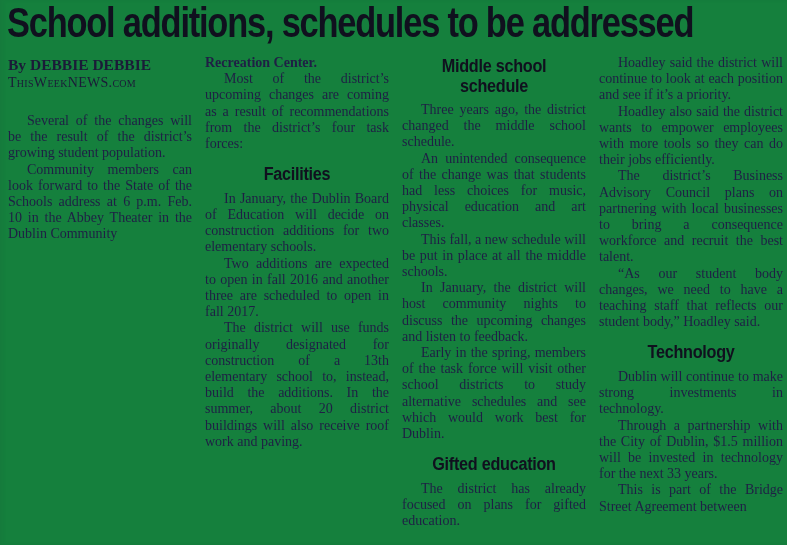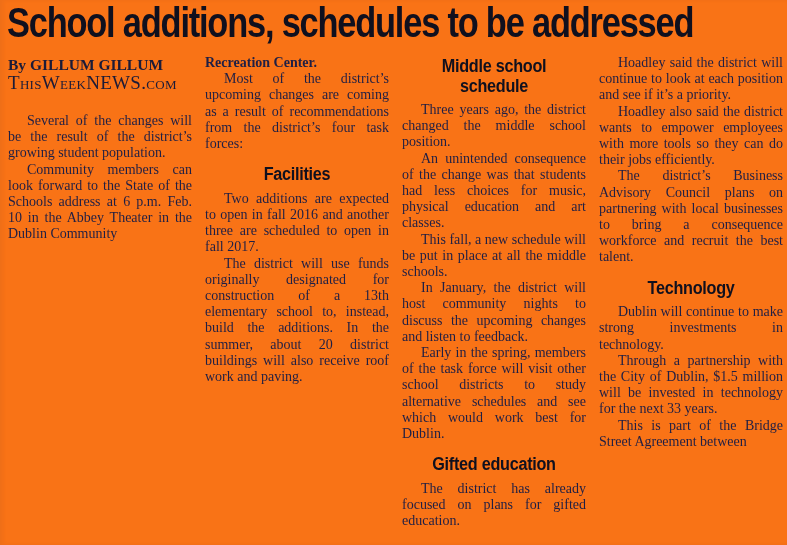--- a/index.html
+++ b/index.html
@@ -1,21 +1,21 @@
 <!DOCTYPE html>
 <html lang="en"><head>
 <meta charset="utf-8">
 <style>
   * { margin: 0; padding: 0; box-sizing: border-box; }
   html, body { background: #ffffff; }
   .page {
     position: relative;
     width: 787px;
     height: 545px;
-    background: #f97316;
+    background: #15803d;
     overflow: hidden;
     font-family: "Liberation Serif", serif;
     box-shadow: inset 3px 0 4px rgba(40,40,60,0.05);
   }
   .headline {
     position: absolute;
     left: 7px;
     top: -4px;
     font-family: "Liberation Sans", sans-serif;
     font-weight: 700;
@@ -52,21 +52,21 @@
   .byline-block { margin-bottom: 22px; text-align: left; }
   .byline {
     font-weight: 700;
     font-size: 15.5px;
     line-height: 19px;
     color: #1b1b38;
     text-indent: 0;
   }
   .source {
     font-variant: small-caps;
-    font-size: 19px;
+    font-size: 14px;
     line-height: 17px;
     letter-spacing: 0.3px;
     color: #1b1b38;
     text-indent: 0;
   }
   .subhead {
     font-family: "Liberation Sans", sans-serif;
     font-weight: 700;
     font-size: 18px;
     line-height: 19.5px;
@@ -83,50 +83,52 @@
 <body>
 
 <div class="page">
 
   <h1 class="headline">School additions, schedules to be addressed</h1>
 
   <div class="columns">
 
     <div class="col">
       <div class="byline-block">
-        <div class="byline">By GILLUM GILLUM</div>
+        <div class="byline">By DEBBIE DEBBIE</div>
         <div class="source">ThisWeekNEWS.com</div>
       </div>
       <p>Several of the changes will be the result of the district’s growing student population.</p>
       <p>Community members can look forward to the State of the Schools address at 6 p.m. Feb. 10 in the Abbey Theater in the Dublin Community</p>
     </div>
 
     <div class="col">
       <p class="noindent">Recreation Center.</p>
       <p>Most of the district’s upcoming changes are coming as a result of recommendations from the district’s four task forces:</p>
       <h2 class="subhead">Facilities</h2>
+      <p>In January, the Dublin Board of Education will decide on construction additions for two elementary schools.</p>
       <p>Two additions are expected to open in fall 2016 and another three are scheduled to open in fall 2017.</p>
       <p>The district will use funds originally designated for construction of a 13th elementary school to, instead, build the additions. In the summer, about 20 district buildings will also receive roof work and paving.</p>
     </div>
 
     <div class="col">
       <h2 class="subhead first">Middle school schedule</h2>
-      <p>Three years ago, the district changed the middle school position.</p>
+      <p>Three years ago, the district changed the middle school schedule.</p>
       <p>An unintended consequence of the change was that students had less choices for music, physical education and art classes.</p>
       <p>This fall, a new schedule will be put in place at all the middle schools.</p>
       <p>In January, the district will host community nights to discuss the upcoming changes and listen to feedback.</p>
       <p>Early in the spring, members of the task force will visit other school districts to study alternative schedules and see which would work best for Dublin.</p>
       <h2 class="subhead">Gifted education</h2>
       <p>The district has already focused on plans for gifted education.</p>
     </div>
 
     <div class="col">
       <p>Hoadley said the district will continue to look at each position and see if it’s a priority.</p>
       <p>Hoadley also said the district wants to empower employees with more tools so they can do their jobs efficiently.</p>
       <p>The district’s Business Advisory Council plans on partnering with local businesses to bring a consequence workforce and recruit the best talent.</p>
+      <p>“As our student body changes, we need to have a teaching staff that reflects our student body,” Hoadley said.</p>
       <h2 class="subhead">Technology</h2>
       <p>Dublin will continue to make strong investments in technology.</p>
       <p>Through a partnership with the City of Dublin, $1.5 million will be invested in technology for the next 33 years.</p>
       <p>This is part of the Bridge Street Agreement between</p>
     </div>
 
   </div>
 </div>
 
 </body></html>

